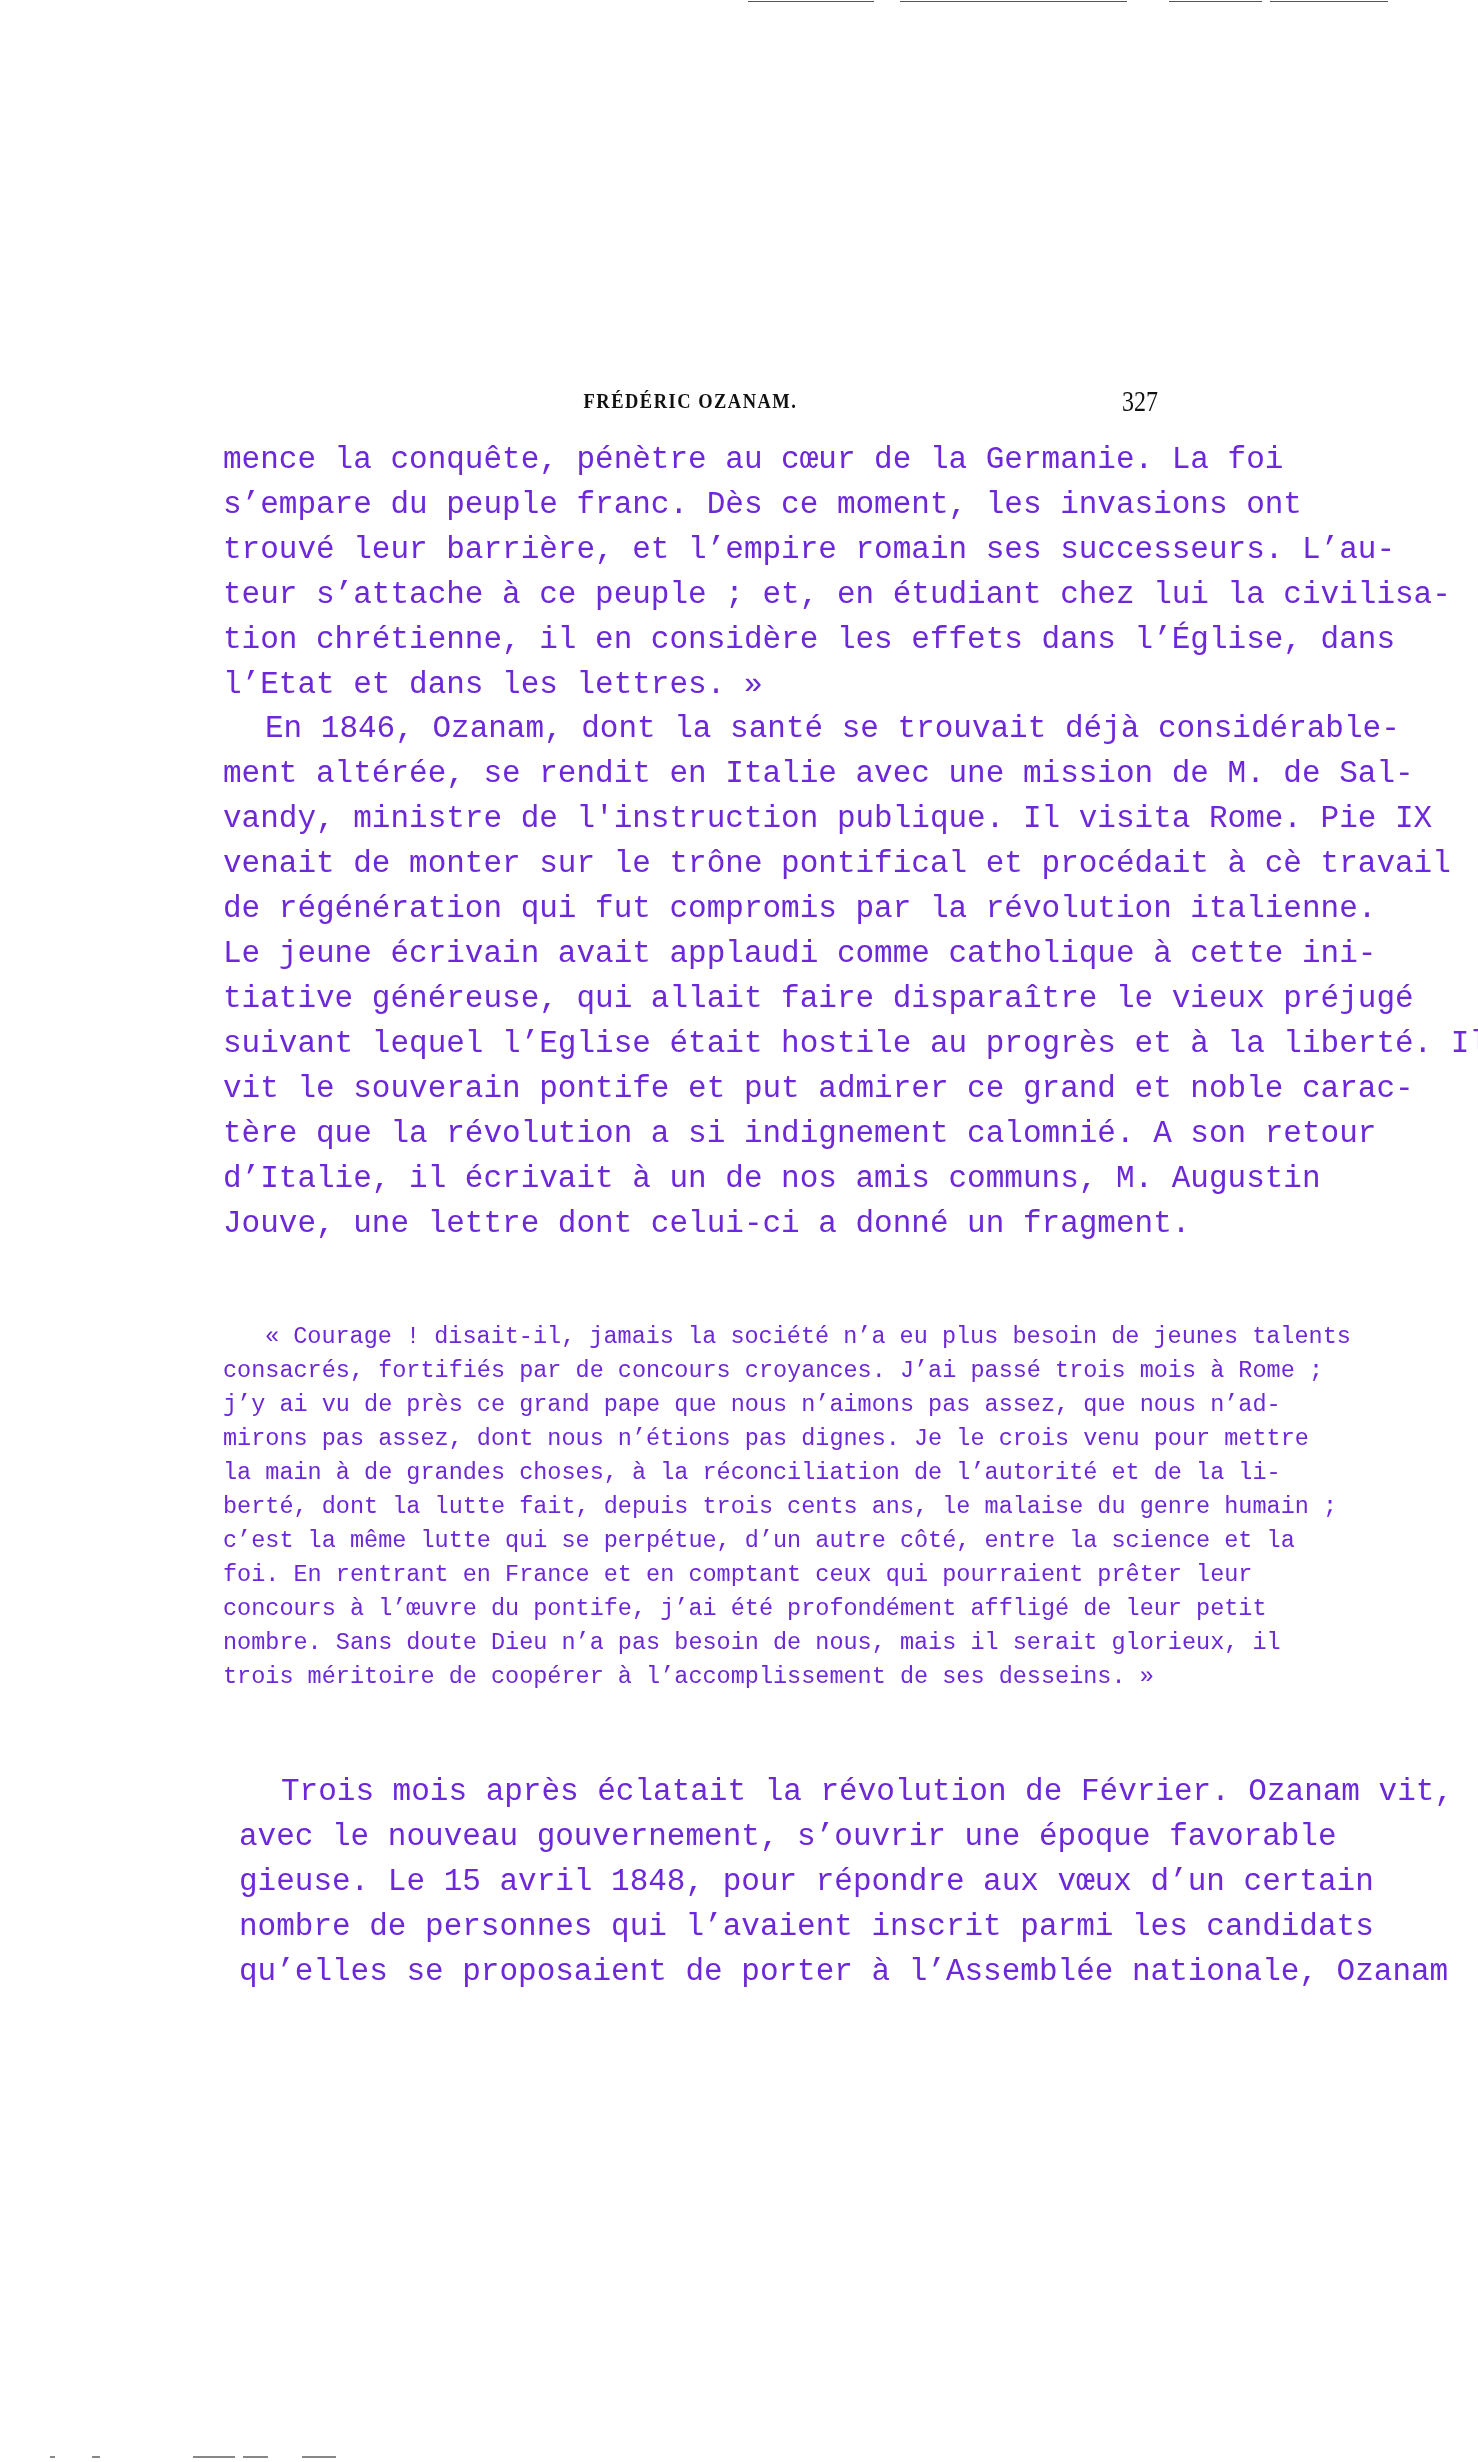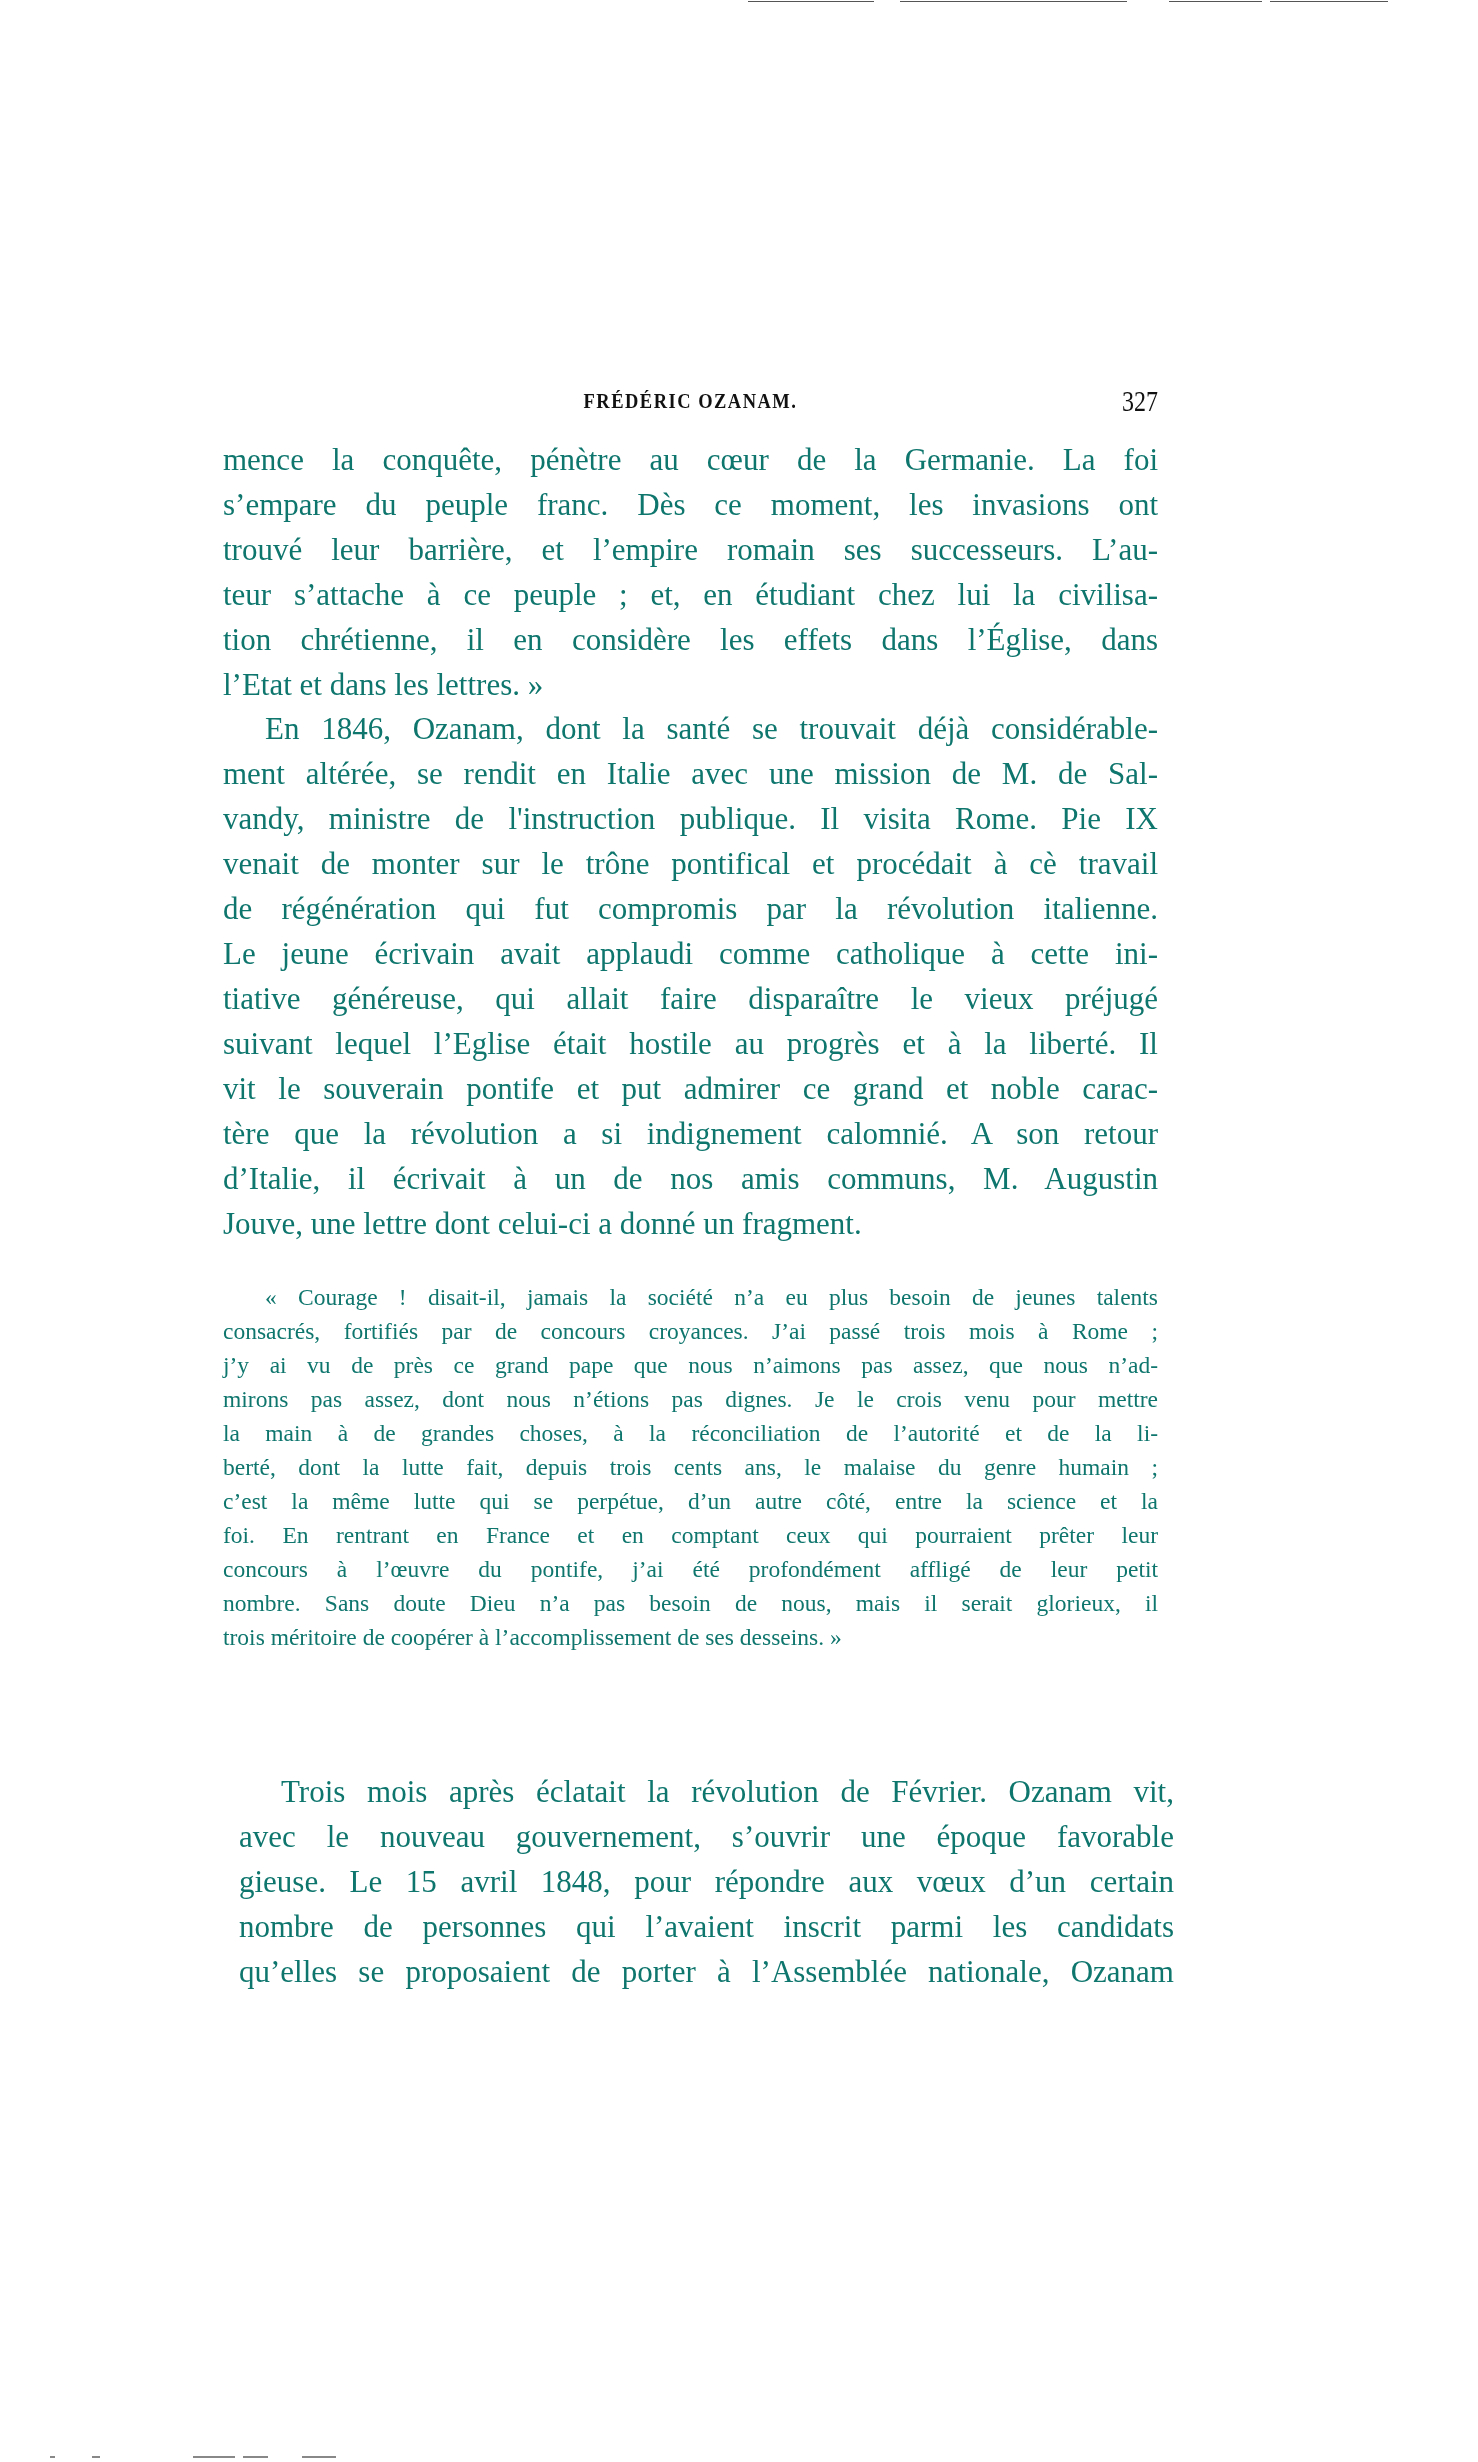--- a/index.html
+++ b/index.html
@@ -5,28 +5,28 @@
   html, body { margin: 0; padding: 0; background: #ffffff; }
   body { width: 1478px; height: 2462px; position: relative; overflow: hidden; }
   .page { position: absolute; left: 0; top: 0; width: 1260px; height: 2462px; background: #ffffff; }
   .scan-top { position: absolute; top: 0; left: 698px; width: 757px; height: 5px; }
   .scan-top span { position: absolute; top: 0.8px; height: 1.7px; background: #555; }
   .scan-bottom { position: absolute; top: 2456px; left: 50px; width: 303px; height: 3.4px; }
   .scan-bottom span { position: absolute; height: 1.7px; background: #888; }
   .running-head { position: absolute; top: 389px; left: 223px; width: 935px; height: 34px; }
   .rh-title { position: absolute; left: 0; right: 0; text-align: center; font-family: "Liberation Serif", serif; font-weight: bold; font-size: 21px; letter-spacing: 1.7px; color: #111; transform: scaleX(0.88); }
   .rh-page { position: absolute; right: 0; top: -5px; font-family: "Liberation Serif", serif; font-size: 30px; color: #111; transform: scaleX(0.8); transform-origin: right; }
-  .body-text { position: absolute; left: 223px; width: 935px; font-family: Liberation Serif, serif; color: #0f766e; }
+  .body-text { position: absolute; left: 223px; width: 935px; font-family: Liberation Mono, monospace; color: #6d28d9; }
   .line { display: block; white-space: nowrap; text-align: justify; text-align-last: justify; overflow: visible; }
   .main .line { font-size: 31px; height: 45px; line-height: 45px; transform-origin: left; }
   .main .line.last { text-align-last: left; }
   .indent { padding-left: 42px; box-sizing: border-box; }
   .quote .line { font-size: 23.5px; height: 34px; line-height: 34px; }
   .quote .line.last { text-align-last: left; }
-  .quote .indent { padding-left: 42px; }
+  .quote .indent { padding-left: 42px; margin-top: 40px; }
   #para1 { top: 437px; }
   #para2 { top: 706px; }
   #quote { top: 1280px; }
   #para3 { top: 1769px; margin-left: 16px; }
 </style>
 </head>
 <body>
 
 <div class="page">
 

